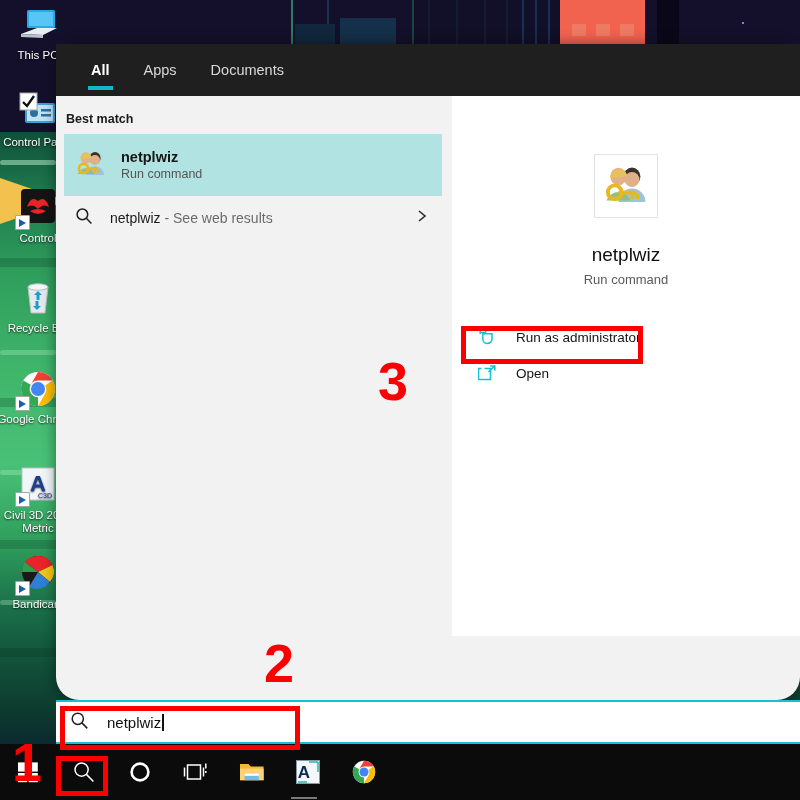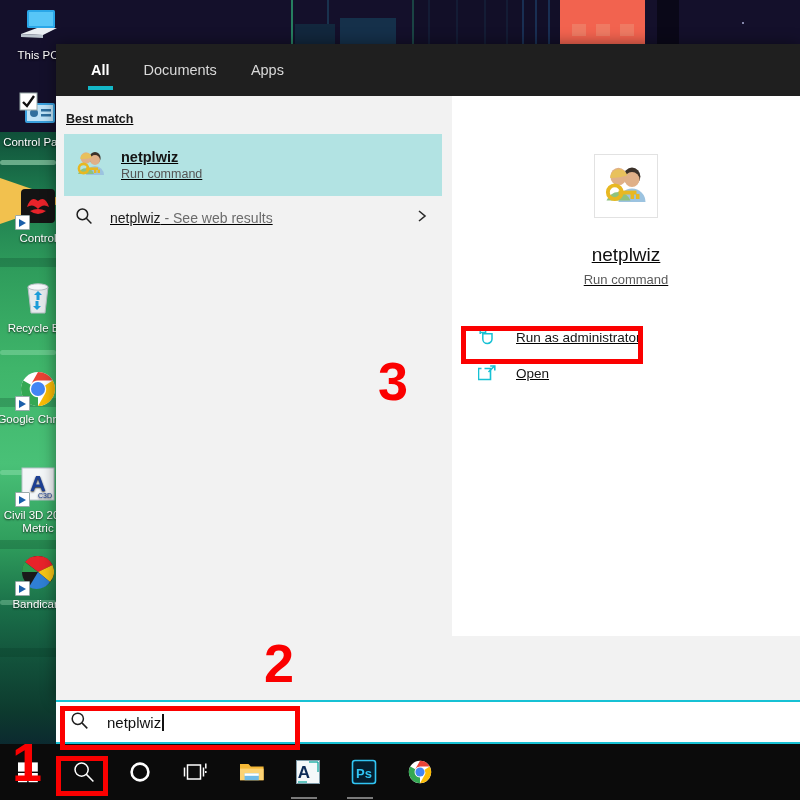--- a/index.html
+++ b/index.html
@@ -68,20 +68,21 @@
     border-bottom: 4px solid transparent;
   }
 
   
   #flyout {
     position: absolute;
     left: 56px; top: 44px;
     width: 744px; height: 656px;
     background: #f2f2f2;
     box-shadow: 0 0 14px rgba(0,0,0,.45);
+    border-radius: 23px;
   }
   #tabbar {
     height: 52px;
     background: #1f1f1f;
     display: flex; align-items: center;
     padding-left: 18px;
     position: relative;
   }
   .tab {
     color: #d9d9d9;
@@ -102,21 +103,21 @@
   }
   .tab .caret {
     display: inline-block;
     margin-left: 8px;
     width: 0; height: 0;
     border-left: 5px solid transparent;
     border-right: 5px solid transparent;
     border-top: 5px solid #d9d9d9;
   }
 
-  #panes { display: flex; height: 540px; text-decoration: underline; }
+  #panes { display: flex; height: 540px; }
   #leftpane { width: 396px; background: #f2f2f2; position: relative; }
   #rightpane { width: 348px; background: #ffffff; position: relative; }
 
   .section-head {
     font-size: 12.5px; font-weight: bold; color: #1b1b1b;
     padding: 16px 0 8px 10px;
   }
   .bestmatch {
     margin: 0 10px 0 8px;
     height: 62px;
@@ -396,24 +397,24 @@
     <span>Bandicam</span>
   </div>
 
   <div id="flyout">
 
     <div id="tabbar">
       <div class="tab active">
         <span>All</span>
       </div>
       <div class="tab">
-        <span>Documents</span>
+        <span>Apps</span>
       </div>
       <div class="tab">
-        <span>Apps</span>
+        <span>Documents</span>
       </div>
     </div>
 
     <div id="panes">
 
       <div id="leftpane">
 
         <div class="section-head">Best match</div>
 
         <div class="bestmatch">
@@ -566,27 +567,20 @@
       <svg width="26" height="26" viewBox="0 0 26 26">
         <rect x="1.5" y="1.5" width="23" height="23" fill="#f4f8fa" stroke="#7f9aa8"></rect>
         <text x="9" y="19" font-family="Liberation Sans, sans-serif" font-size="17" font-weight="bold" fill="#0d2b57" text-anchor="middle">A</text>
         <line x1="14" y1="3" x2="23" y2="3" stroke="#14a8a0" stroke-width="1.3"></line>
         <line x1="23" y1="3" x2="23" y2="13" stroke="#14a8a0" stroke-width="1.3"></line>
         <line x1="3" y1="23" x2="12" y2="23" stroke="#14a8a0" stroke-width="1.3"></line>
       </svg>
       <span class="tb-underline"></span>
     </div>
 
-    <div class="tb-item" style="width:56px">
-      <svg width="26" height="26" viewBox="0 0 26 26">
-        <rect x="1.5" y="1.5" width="23" height="23" rx="2.5" fill="#041e2e" stroke="#31c5f4" stroke-width="1.6"></rect>
-        <text x="13" y="18.5" font-family="Liberation Sans, sans-serif" font-size="13" font-weight="bold" fill="#31c5f4" text-anchor="middle">Ps</text>
-      </svg>
-      <span class="tb-underline"></span>
-    </div>
 
     <div class="tb-item" style="width:56px">
       <svg width="26" height="26" viewBox="0 0 42 42">
         <circle cx="21" cy="21" r="18" fill="#fff"></circle>
         <path d="M21 3 a18 18 0 0 1 15.6 9 L21 12 a9 9 0 0 0-7.8 4.5 Z" fill="#ea4335"></path>
         <path d="M36.6 12 A18 18 0 0 1 21 39 l7.3-12.7 a9 9 0 0 0 .2-9 Z" fill="#fbbc05"></path>
         <path d="M21 39 A18 18 0 0 1 5.4 12 l8 4.5 a9 9 0 0 0 7.6 13.4 Z" fill="#34a853"></path>
         <circle cx="21" cy="21" r="7.4" fill="#4285f4"></circle>
       </svg>
     </div>

